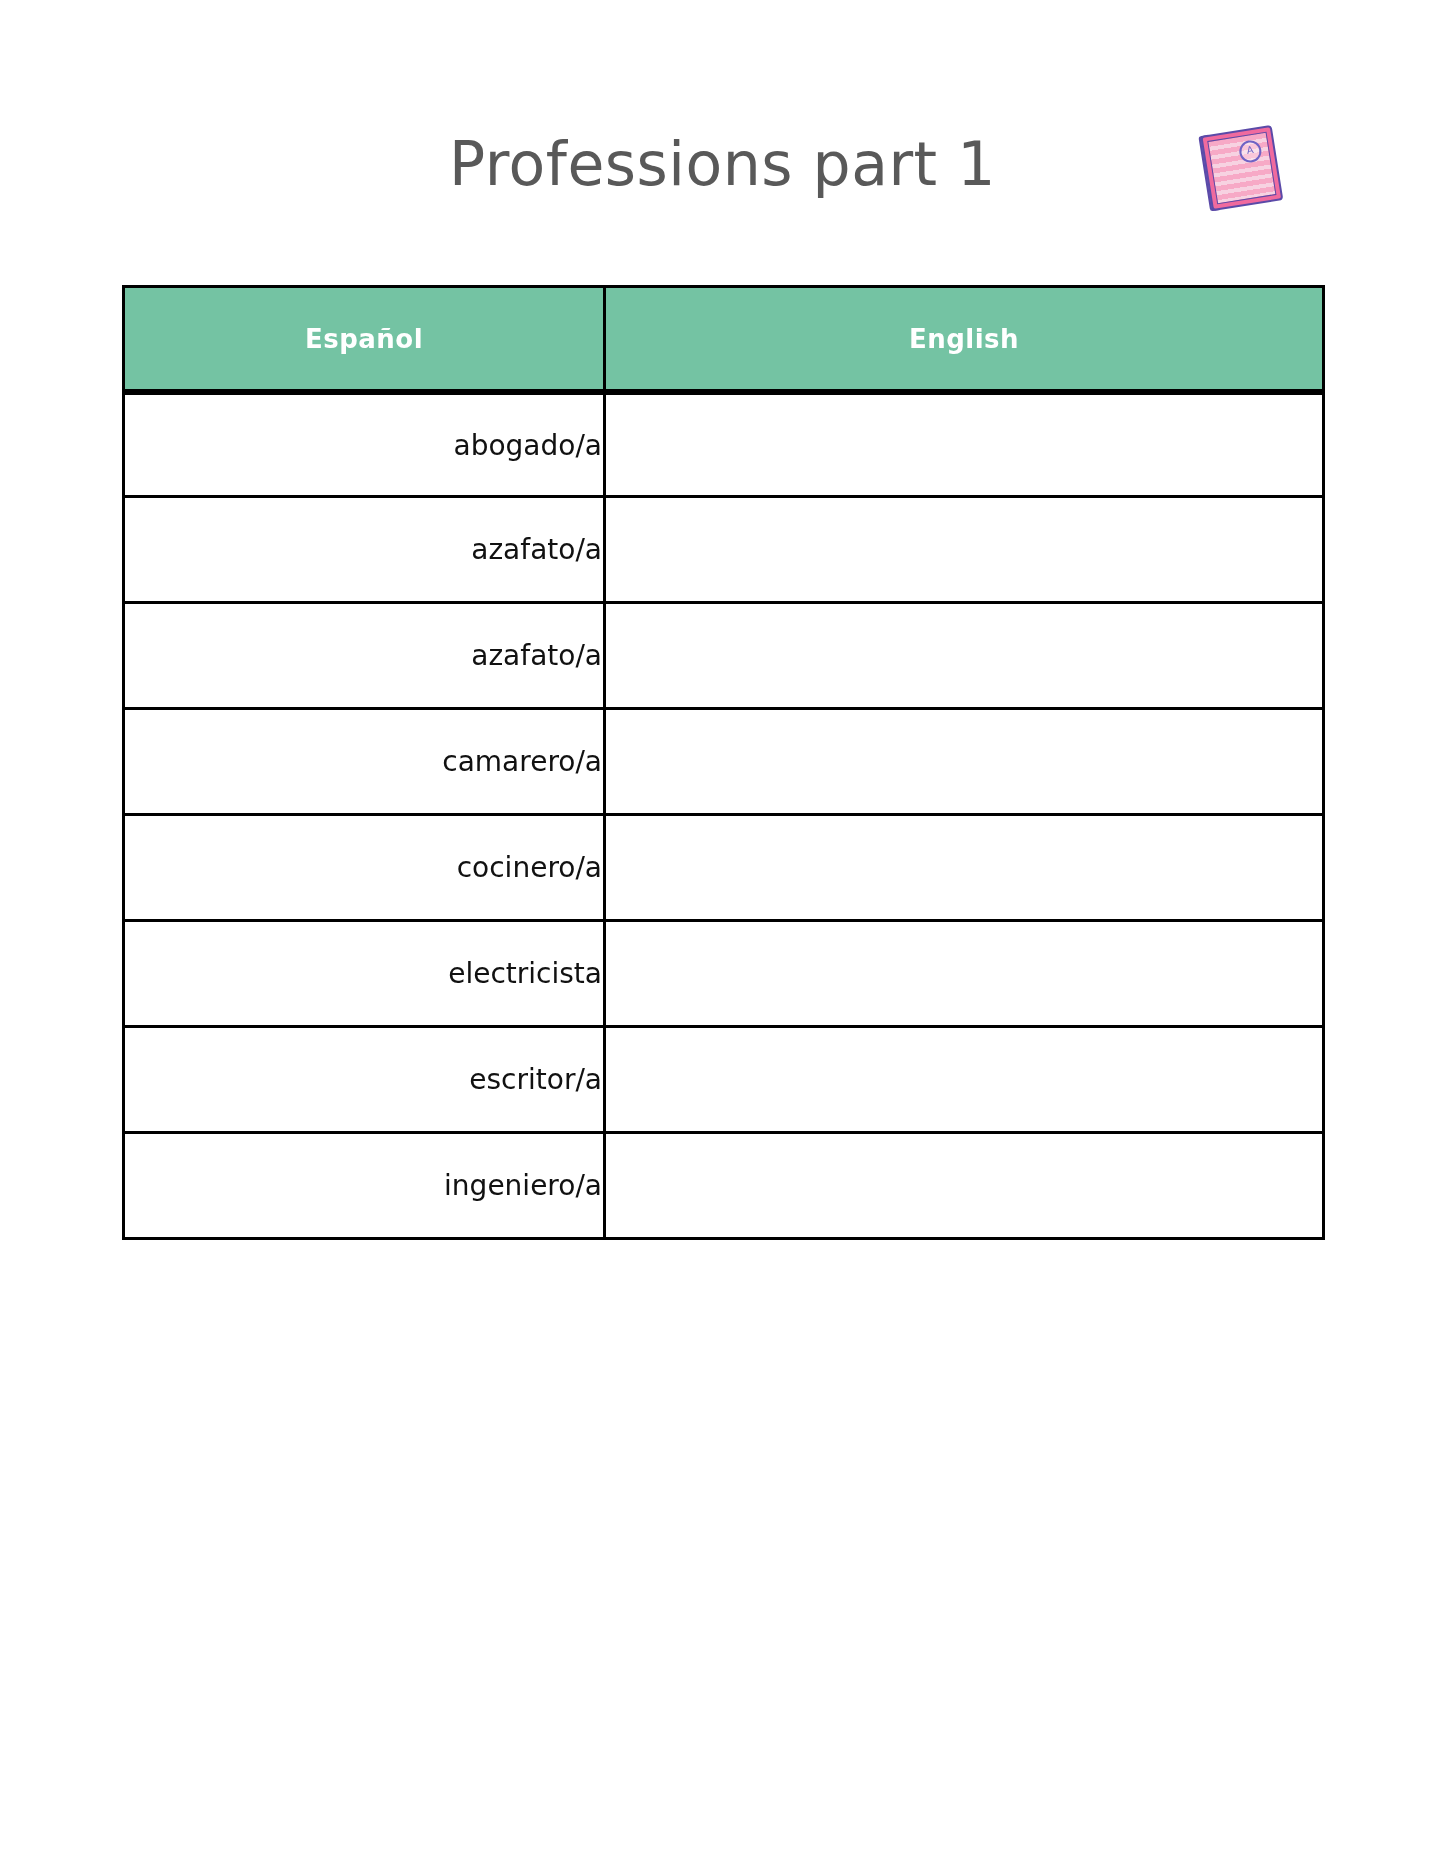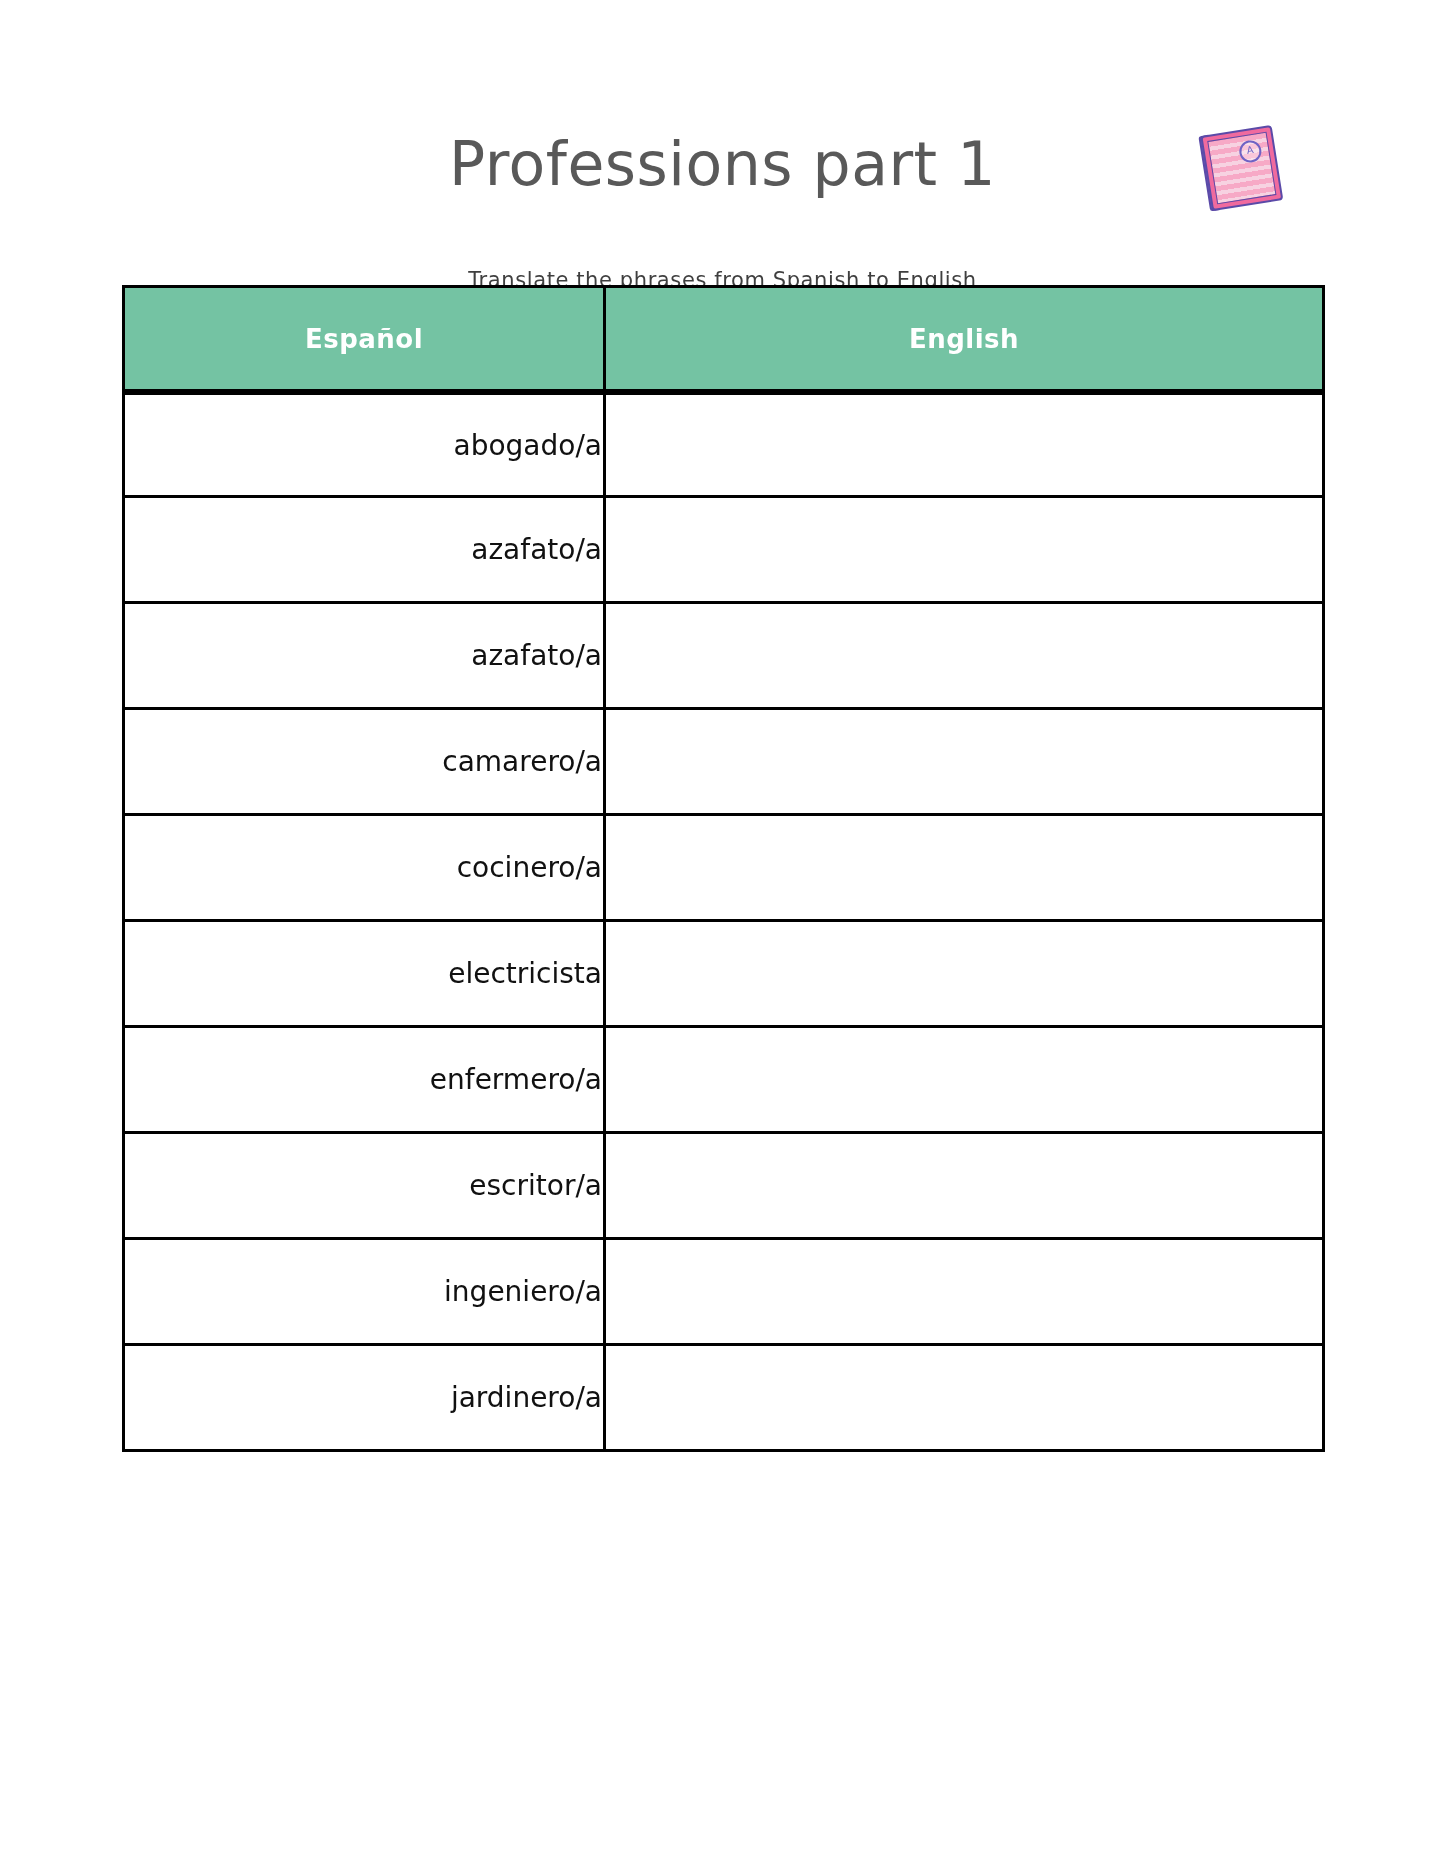--- a/index.html
+++ b/index.html
@@ -171,21 +171,20 @@
     color: #9a9a9a;
     letter-spacing: 0.4px;
   }
 </style>
 </head>
 <body>
 
 <div class="page">
 
   <div class="title">Professions part 1</div>
-  <div class="subtitle">Translate the phrases from Spanish to English</div>
 
   <div class="sticker">
     <div class="spine"></div>
     <div class="cover"></div>
     <div class="pages"></div>
     <div class="badge">A</div>
   </div>
 
   <div class="table">
     <table class="tbl">
@@ -214,33 +213,25 @@
         </tr>
         <tr>
           <td>cocinero/a</td>
           <td class="answer-cell"></td>
         </tr>
         <tr>
           <td>electricista</td>
           <td class="answer-cell"></td>
         </tr>
         <tr>
-          <td>enfermero/a</td>
-          <td class="answer-cell"></td>
-        </tr>
-        <tr>
           <td>escritor/a</td>
           <td class="answer-cell"></td>
         </tr>
         <tr>
           <td>ingeniero/a</td>
-          <td class="answer-cell"></td>
-        </tr>
-        <tr>
-          <td>jardinero/a</td>
           <td class="answer-cell"></td>
         </tr>
       </tbody>
     </table>
   </div>
 
 
 </div>
 
 </body></html>

